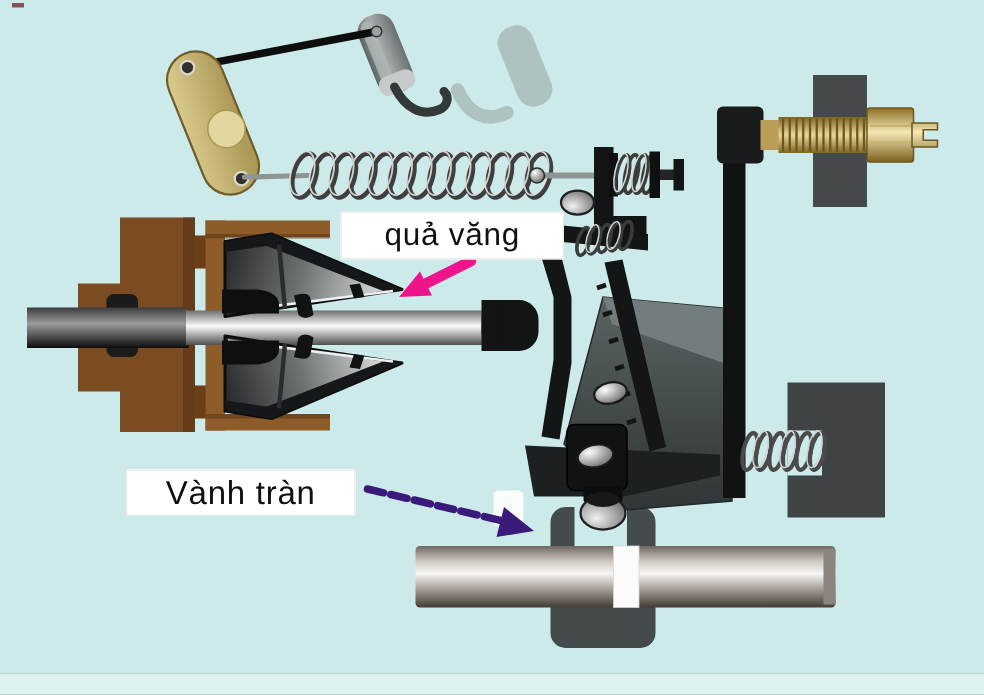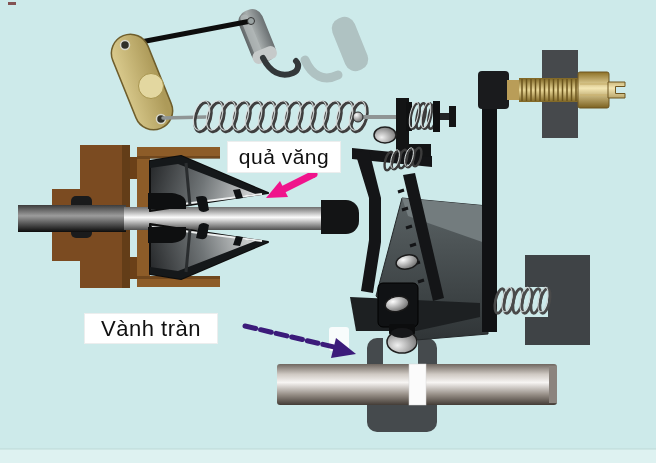--- a/index.html
+++ b/index.html
@@ -8,22 +8,22 @@
     background:#cdeaea;
     font-family:"Liberation Sans","DejaVu Sans",sans-serif;
   }
   .stage svg{position:absolute;left:0;top:0;}
   .label{
     position:absolute;background:#ffffff;color:#101010;
     display:flex;align-items:center;justify-content:center;
     box-sizing:border-box;border:1px solid #eceeee;
     letter-spacing:.5px;white-space:nowrap;
   }
-  #label-flyweight{left:227px;top:141px;width:114px;height:32px;font-size:21px;}
-  #label-rack{left:84px;top:313px;width:134px;height:31px;font-size:22px;}
+  #label-flyweight{left:227px;top:141px;width:149px;height:32px;font-size:21px;}
+  #label-rack{left:84px;top:313px;width:153px;height:31px;font-size:22px;}
 </style>
 </head>
 <body>
 
 <div class="stage">
 
 <svg width="656" height="463" viewBox="0 0 656 463">
   <defs>
     <linearGradient id="gShaftD" x1="0" y1="205" x2="0" y2="232" gradientUnits="userSpaceOnUse">
       <stop offset="0" stop-color="#3c3c3c"></stop>

